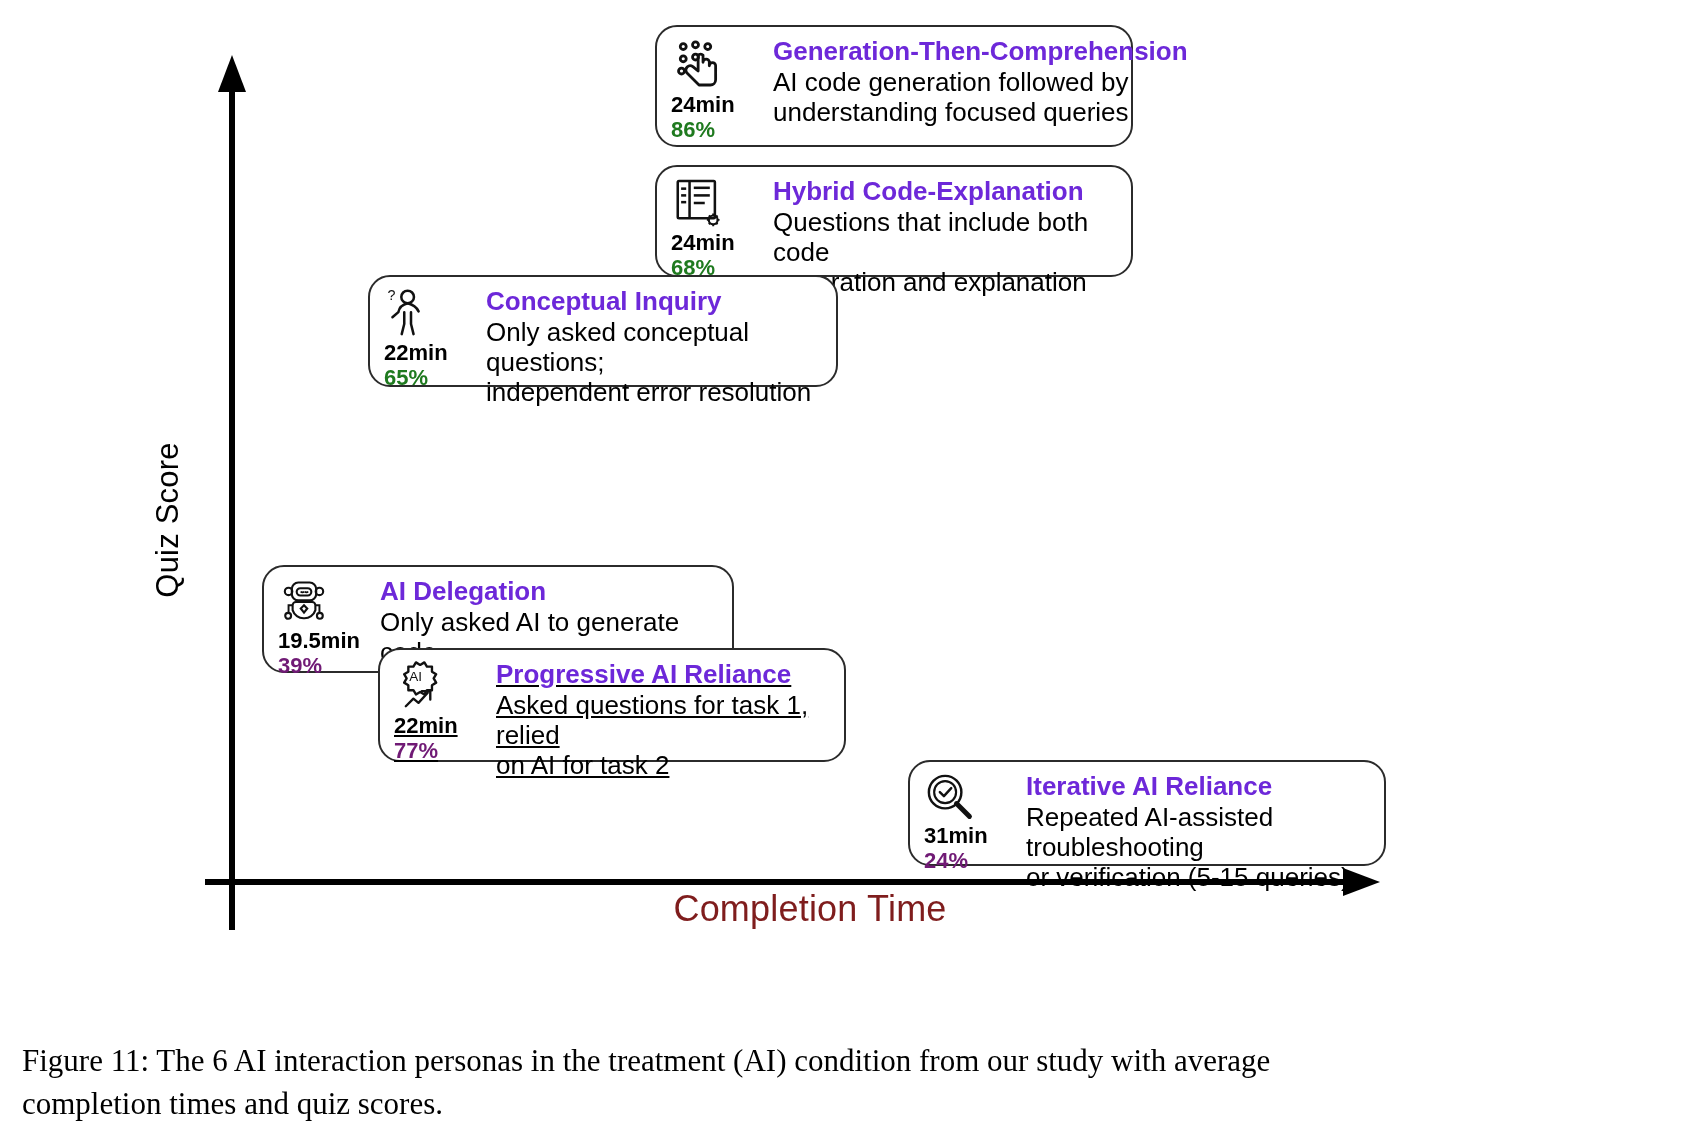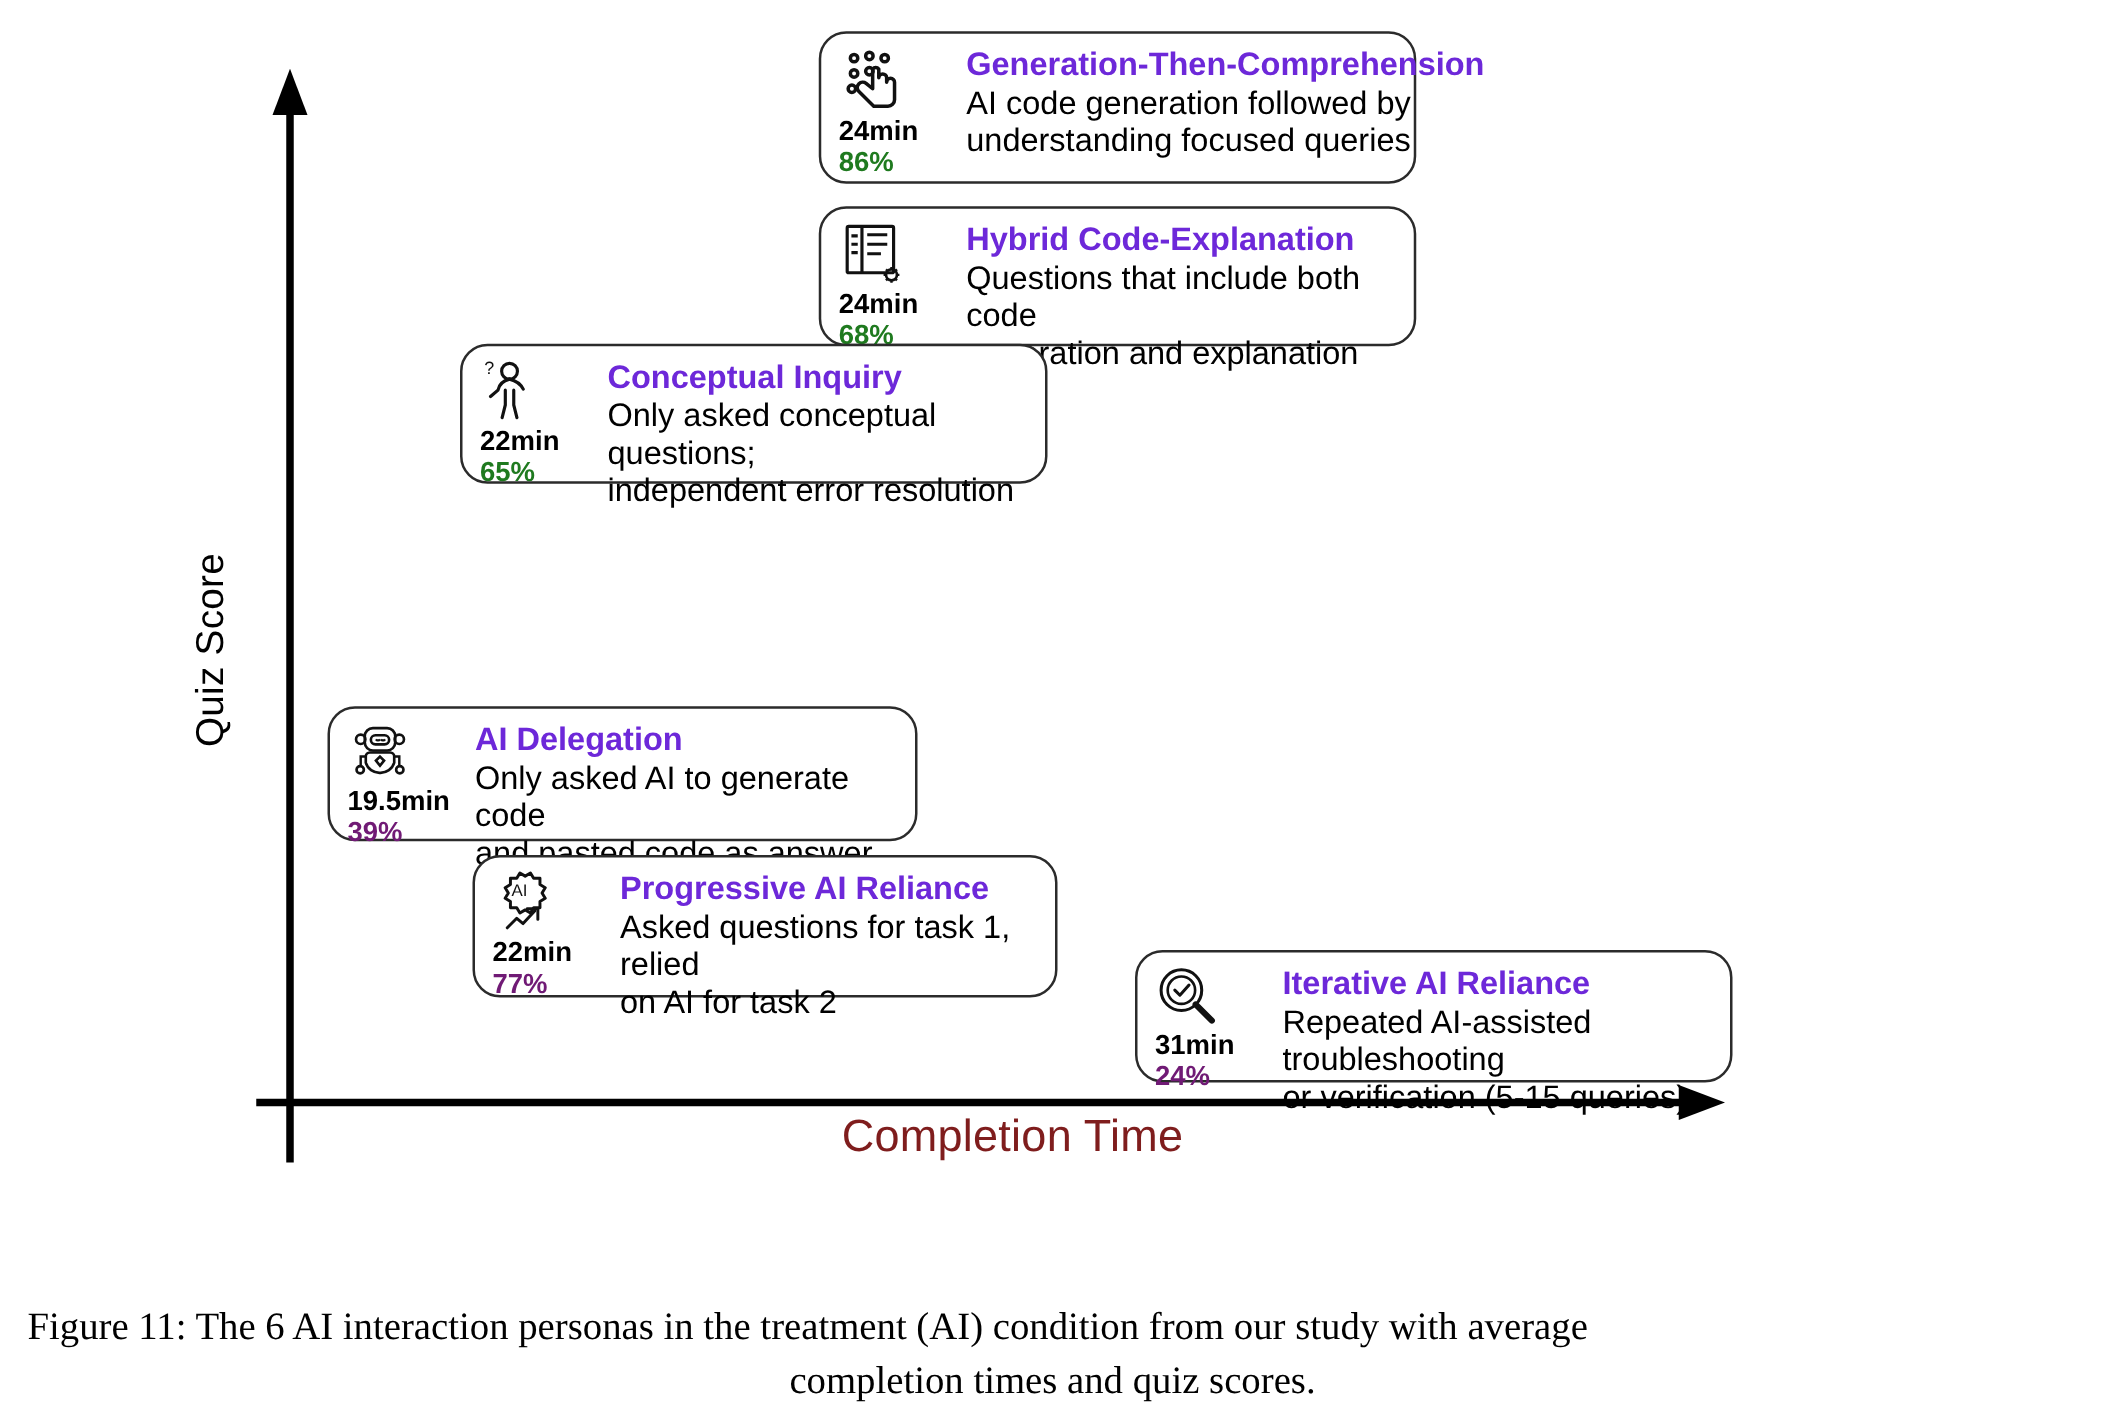--- a/index.html
+++ b/index.html
@@ -123,37 +123,37 @@
     line-height: 1.16;
     margin-top: 1px;
     white-space: pre-line;
   }
 
   
   #card-gtc  { left: 655px;  top: 25px;   width: 478px; height: 122px; }
   #card-hce  { left: 655px;  top: 165px;  width: 478px; height: 112px; }
   #card-ci   { left: 368px;  top: 275px;  width: 470px; height: 112px; }
   #card-aid  { left: 262px;  top: 565px;  width: 472px; height: 108px; }
-  #card-par  { left: 378px;  top: 684px;  width: 468px; height: 114px; }
+  #card-par  { left: 378px;  top: 648px;  width: 468px; height: 114px; text-decoration: underline; }
   #card-iad  { left: 908px;  top: 760px;  width: 478px; height: 106px; }
 
   
   .caption {
     position: absolute;
     left: 22px;
     top: 1040px;
     width: 1640px;
     font-family: "Liberation Serif", serif;
     font-size: 31px;
     line-height: 1.38;
     color: #000;
     text-align: justify;
     text-justify: inter-word;
   }
-  .caption .line2 { display: block; text-align: center; }
+  .caption .line2 { display: block; text-align: left; }
 </style>
 </head>
 <body>
 
 <div id="figure">
 
   <svg class="axis-svg" viewBox="0 0 1686 960">
 
     <line x1="232" y1="78" x2="232" y2="930" stroke="#000" stroke-width="6"></line>
     <polygon points="232,55 218,92 246,92" fill="#000"></polygon>

